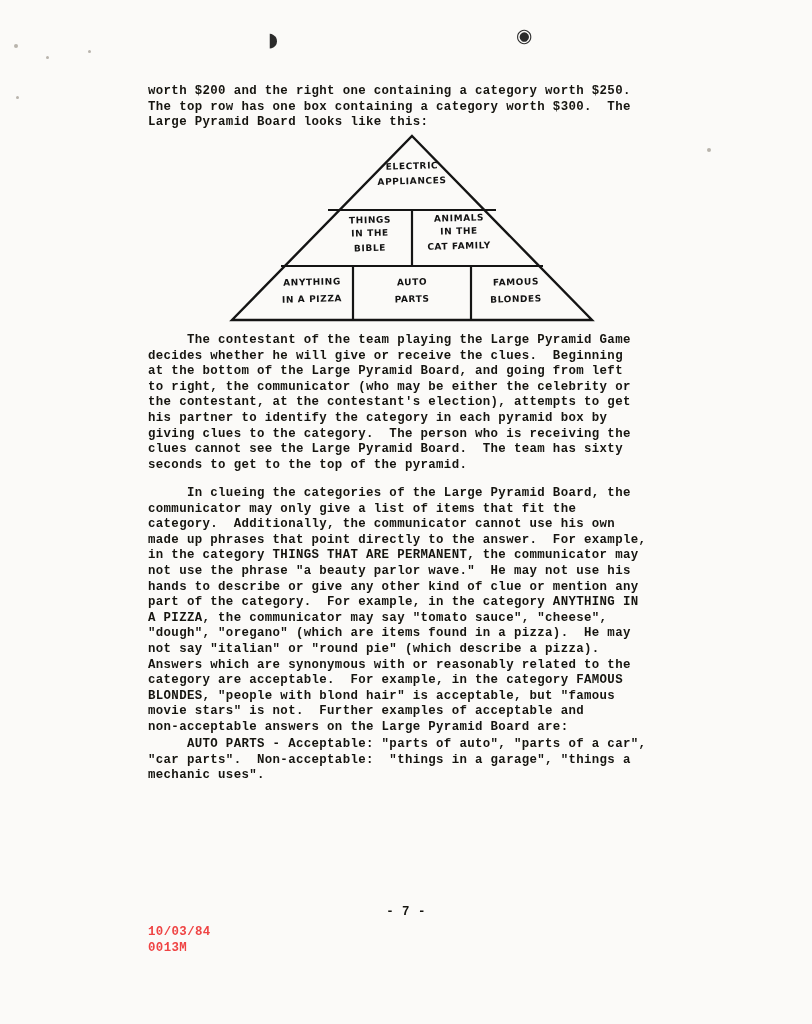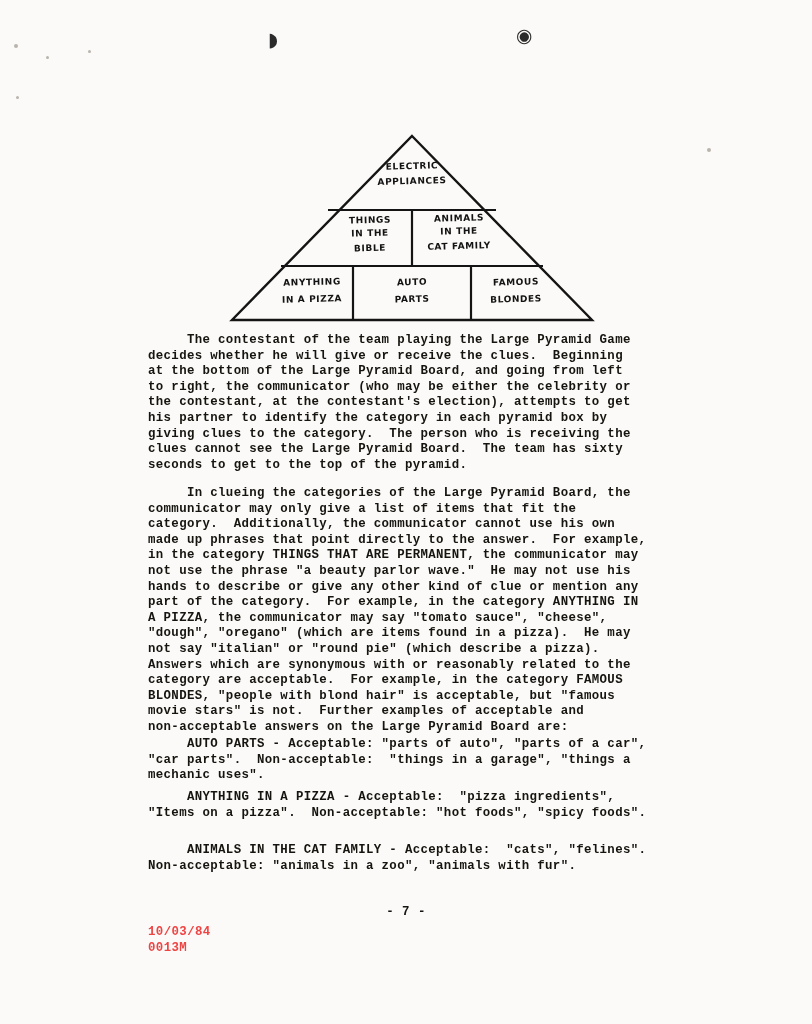--- a/index.html
+++ b/index.html
@@ -100,20 +100,23 @@
 
   <div class="punch" style="left:268px; top:28px;">◗</div>
   <div class="punch" style="left:516px; top:24px;">◉</div>
 
   <div class="speck" style="left:14px; top:44px; width:4px; height:4px;"></div>
   <div class="speck" style="left:46px; top:56px; width:3px; height:3px;"></div>
   <div class="speck" style="left:88px; top:50px; width:3px; height:3px;"></div>
   <div class="speck" style="left:16px; top:96px; width:3px; height:3px;"></div>
   <div class="speck" style="left:707px; top:148px; width:4px; height:4px;"></div>
 
+  <div class="body-text" style="top:84px;">worth $200 and the right one containing a category worth $250.
+The top row has one box containing a category worth $300.  The
+Large Pyramid Board looks like this:</div>
 
   <div class="figure">
     <svg class="tri" viewBox="0 0 368 192" xmlns="http://www.w3.org/2000/svg">
 
       <polygon points="184,4 364,188 4,188" fill="none" stroke="#141414" stroke-width="2.4"></polygon>
 
       <line x1="53" y1="134" x2="315" y2="134" stroke="#141414" stroke-width="2.2"></line>
 
       <line x1="100" y1="78" x2="268" y2="78" stroke="#141414" stroke-width="2.2"></line>
 
@@ -168,24 +171,20 @@
 the contestant, at the contestant's election), attempts to get
 his partner to identify the category in each pyramid box by
 giving clues to the category.  The person who is receiving the
 clues cannot see the Large Pyramid Board.  The team has sixty
 seconds to get to the top of the pyramid.</div>
 
   <div class="body-text" style="top:737px;">     AUTO PARTS - Acceptable: "parts of auto", "parts of a car",
 "car parts".  Non-acceptable:  "things in a garage", "things a
 mechanic uses".</div>
 
-  <div class="body-text" style="top:790px;">     ANYTHING IN A PIZZA - Acceptable:  "pizza ingredients",
-"Items on a pizza".  Non-acceptable: "hot foods", "spicy foods".</div>
 
-  <div class="body-text" style="top:843px;">     ANIMALS IN THE CAT FAMILY - Acceptable:  "cats", "felines".
-Non-acceptable: "animals in a zoo", "animals with fur".</div>
 
   <div class="pagenum">- 7 -</div>
 
   <div class="footer">10/03/84</div>
   <div class="footer" style="top:941px;text-align:right;">0013M</div>
 
 </div>
 
 </body></html>

